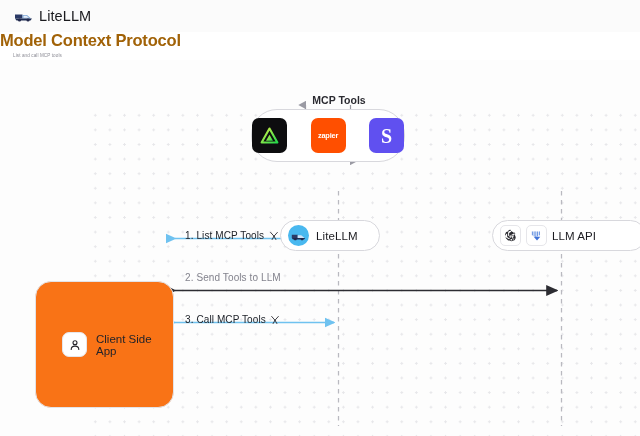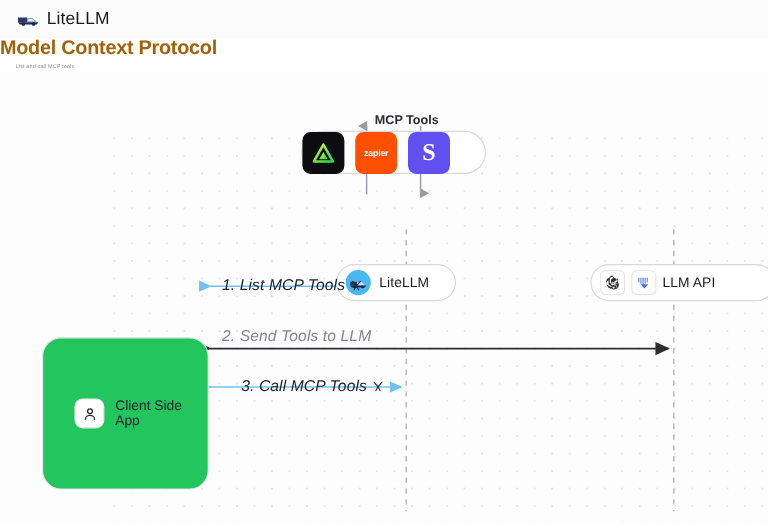--- a/index.html
+++ b/index.html
@@ -84,23 +84,23 @@
     box-sizing: border-box;
     background: #ffffff;
     border: 1px solid #d8d8dd;
     display: flex;
     align-items: center;
   }
 
   
   #mcp-group {
     left: 251px; top: 49px;
-    width: 154px; height: 36px;
+    width: 154px; height: 53px;
     border-radius: 26px;
-    justify-content: flex-start;
+    justify-content: space-between;
     gap: 9px;
   }
   .mcp-label {
     position: absolute;
     left: 262px; top: 34px;
     width: 154px;
     text-align: center;
     font-size: 10.5px;
     font-weight: 600;
     color: #2b2b31;
@@ -159,21 +159,21 @@
     display: flex;
     align-items: center;
     justify-content: center;
   }
 
   
   #client-node {
     left: 35px; top: 221px;
     width: 139px; height: 127px;
     border-radius: 16px;
-    background: #22c55e;
+    background: #f97316;
     border: 1px solid #e3e3e7;
     justify-content: center;
     padding-left: 26px;
     gap: 9px;
   }
   .user-badge {
     width: 25px; height: 25px;
     border-radius: 7px;
     background: #ffffff;
     border: 1px solid #e6e6ea;
@@ -192,33 +192,32 @@
   .wires {
     position: absolute;
     left: 0; top: 0;
     width: 640px; height: 376px;
     pointer-events: none;
   }
 
   
   .step-label {
     position: absolute;
-    font-size: 13px;
+    font-size: 10px;
     letter-spacing: 0.1px;
     display: flex;
     align-items: center;
     gap: 4px;
     white-space: nowrap;
-    font-style: italic;
   }
   .step-label.blue { color: #20242b; font-weight: 500; }
   .step-label.gray { color: #83838d; font-weight: 400; }
   #step-1 { left: 185px; top: 170px; }
   #step-2 { left: 185px; top: 212px; text-align: right; }
-  #step-3 { left: 201px; top: 254px; }
+  #step-3 { left: 185px; top: 254px; }
   .wrench-chip {
     width: 11px; height: 11px;
     display: inline-flex;
     align-items: center;
     justify-content: center;
   }
 </style>
 </head>
 <body>
 

